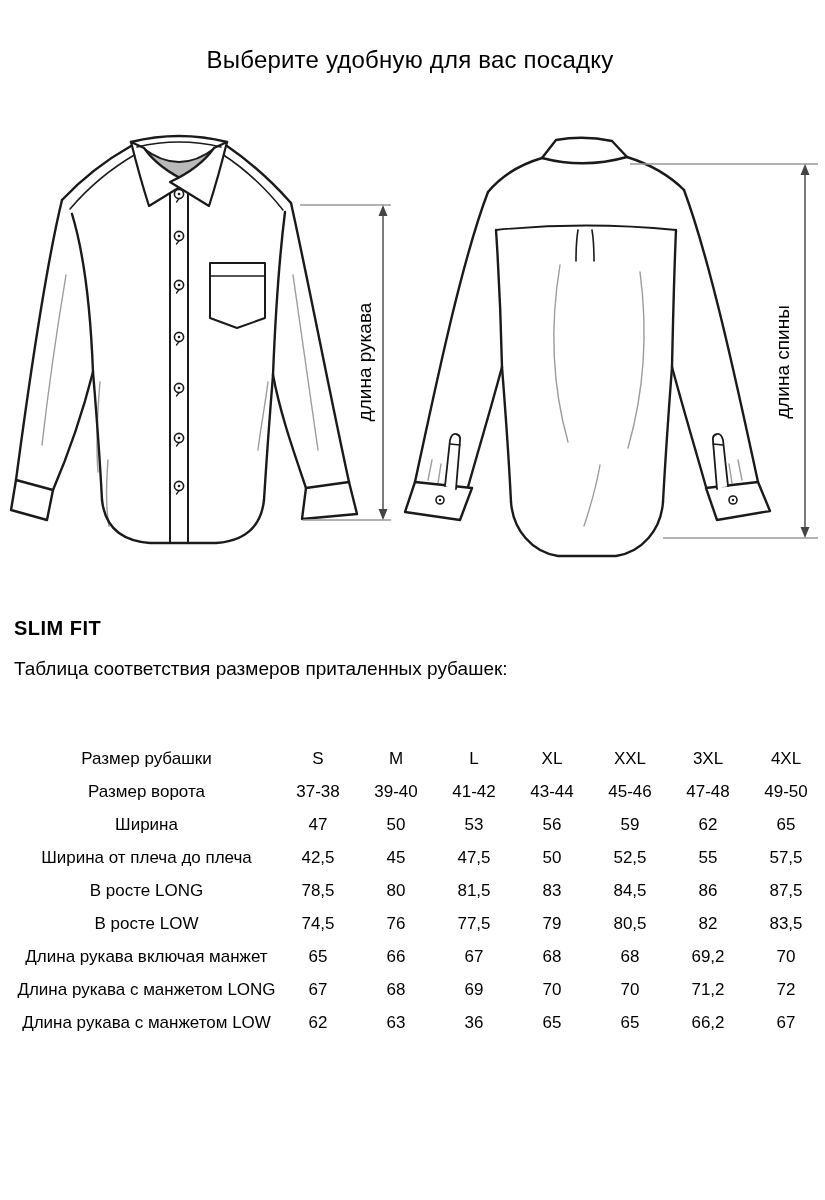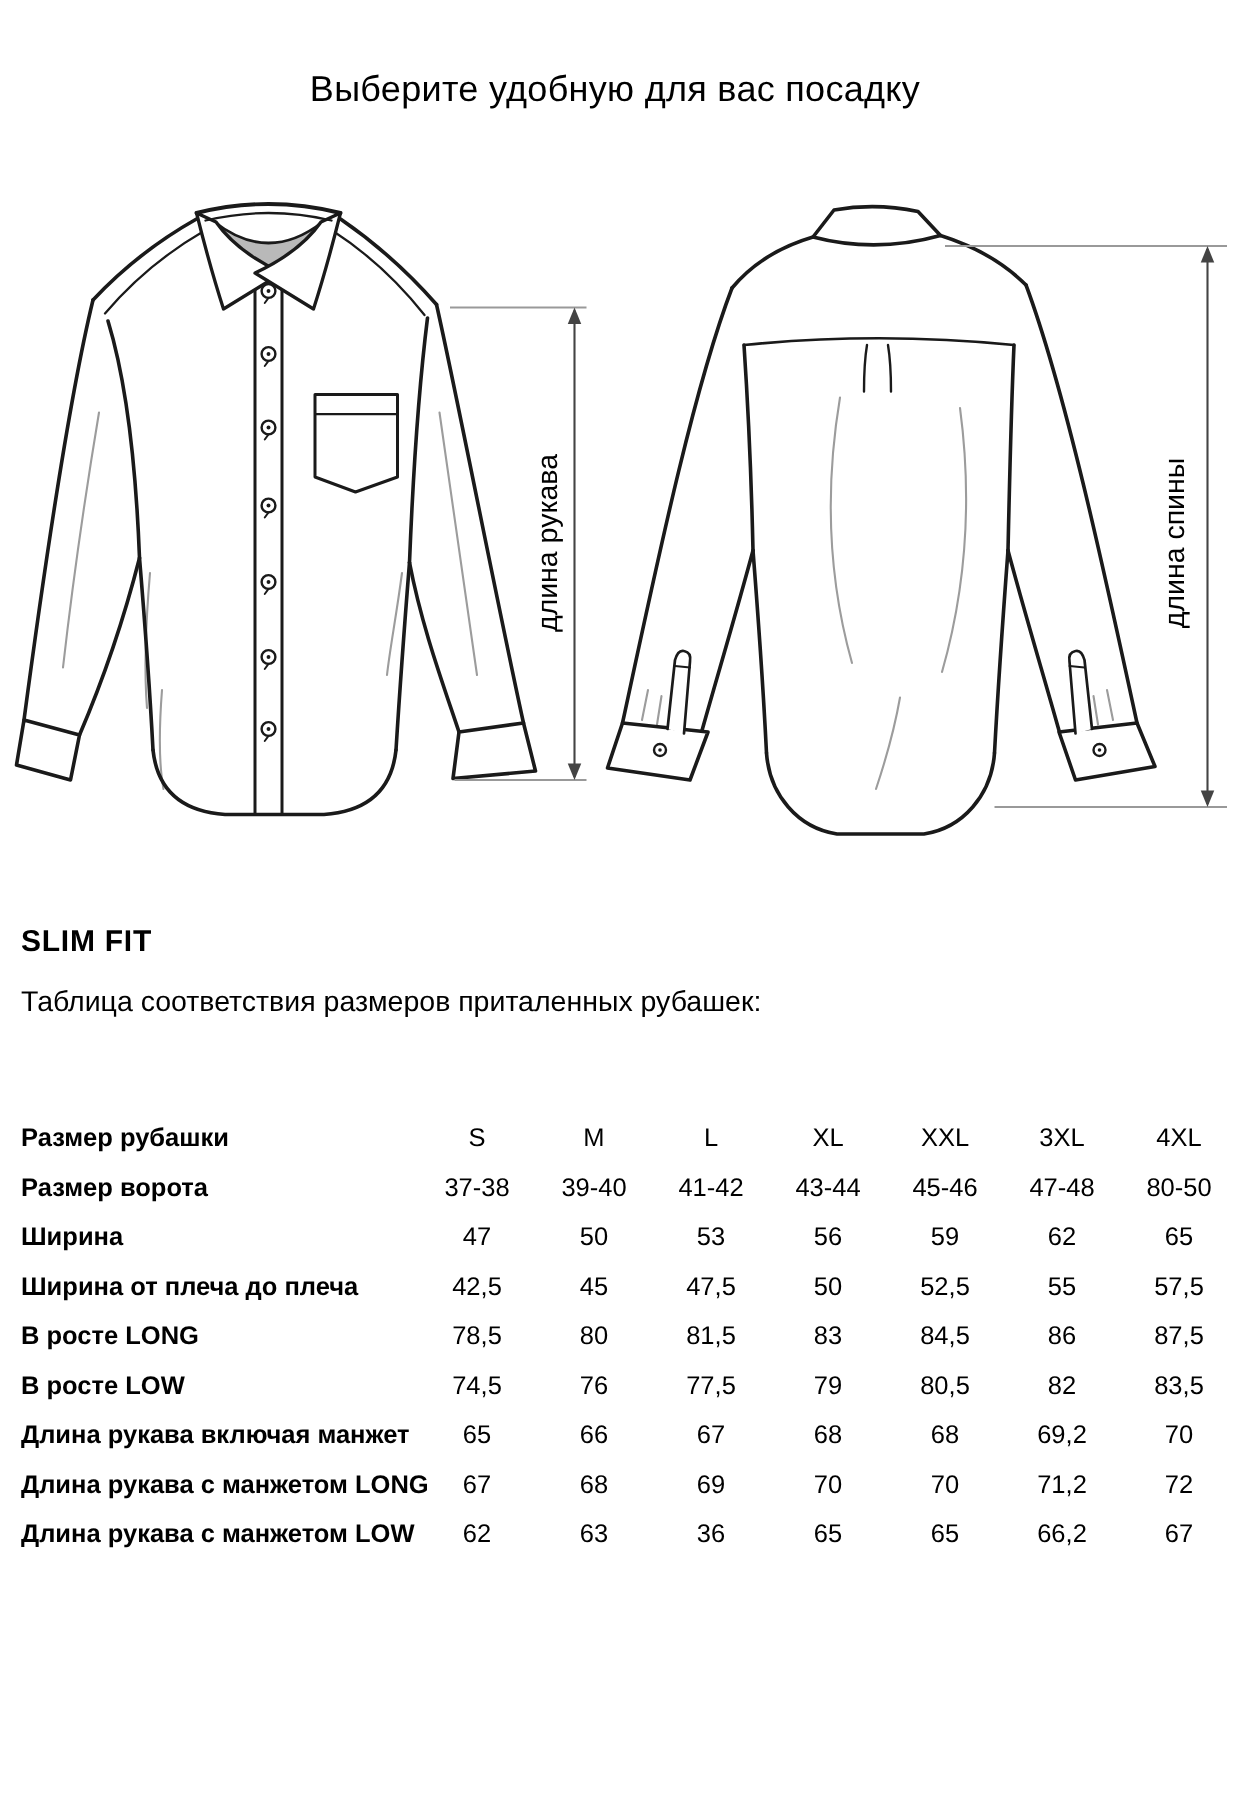--- a/index.html
+++ b/index.html
@@ -20,21 +20,21 @@
   .table-subtitle{
     position:absolute;top:658px;left:14px;font-size:19px;font-weight:400;
   }
   table.size-table{
     position:absolute;top:742px;left:0;width:825px;
     border-collapse:collapse;table-layout:fixed;font-size:17px;
   }
   table.size-table td{
     height:33px;padding:0;vertical-align:middle;text-align:center;white-space:nowrap;
   }
-  table.size-table td.lbl{text-align:left;padding-left:14px;font-weight:bold;}
+  table.size-table td.lbl{text-align:center;padding-left:14px;}
   svg text{font-family:"Liberation Sans","DejaVu Sans",sans-serif;}
 </style>
 </head>
 <body>
 
 <div class="page">
 
   <div class="page-title">Выберите удобную для вас посадку</div>
 
   <div class="diagram">
@@ -214,21 +214,21 @@
         <td>4XL</td>
       </tr>
       <tr>
         <td class="lbl">Размер ворота</td>
         <td>37-38</td>
         <td>39-40</td>
         <td>41-42</td>
         <td>43-44</td>
         <td>45-46</td>
         <td>47-48</td>
-        <td>80-50</td>
+        <td>49-50</td>
       </tr>
       <tr>
         <td class="lbl">Ширина</td>
         <td>47</td>
         <td>50</td>
         <td>53</td>
         <td>56</td>
         <td>59</td>
         <td>62</td>
         <td>65</td>

